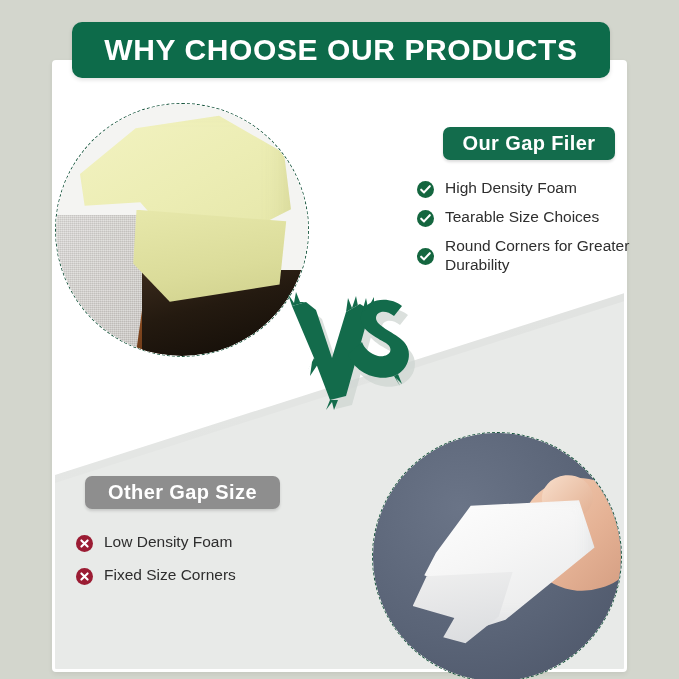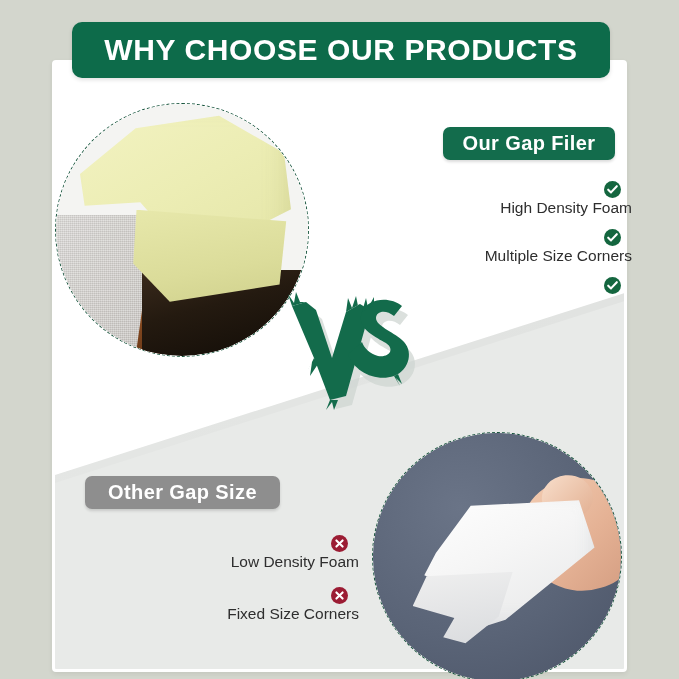--- a/index.html
+++ b/index.html
@@ -223,27 +223,26 @@
     width: 195px; height: 33px;
     background: #8e8e8e;
   }
 
   
   .feature-list {
     position: absolute;
     z-index: 20;
   }
   #list-ours { left: 417px; top: 178px; width: 215px; }
-  #list-other { left: 59px; top: 532px; width: 300px; }
+  #list-other { left: 76px; top: 532px; width: 300px; }
 
   .feature-row {
     display: flex;
-    align-items: flex-end;
+    align-items: center;
     margin-bottom: 9px;
-    flex-direction: column;
   }
   .feature-row .mark {
     flex: 0 0 auto;
     width: 17px;
     height: 17px;
     border-radius: 50%;
     margin-right: 11px;
     margin-top: 3px;
     position: relative;
   }
@@ -326,28 +325,29 @@
           </svg>
       </span>
       <span class="ftext">High Density Foam</span>
     </div>
     <div class="feature-row">
       <span class="mark check">
         <svg viewBox="0 0 17 17">
             <path d="M4.2 8.7 L7 11.4 L12.8 5.2" stroke="#ffffff" stroke-width="2.1" fill="none" stroke-linecap="round" stroke-linejoin="round"></path>
           </svg>
       </span>
-      <span class="ftext">Multiple Size Corners</span>
+      <span class="ftext">Tearable Size Choices</span>
     </div>
     <div class="feature-row">
       <span class="mark check">
         <svg viewBox="0 0 17 17">
             <path d="M4.2 8.7 L7 11.4 L12.8 5.2" stroke="#ffffff" stroke-width="2.1" fill="none" stroke-linecap="round" stroke-linejoin="round"></path>
           </svg>
       </span>
+      <span class="ftext">Round Corners for Greater Durability</span>
     </div>
   </div>
 
   <div class="badge" id="badge-other">
     <span>Other Gap Size</span>
   </div>
 
   <div class="feature-list" id="list-other">
     <div class="feature-row">
       <span class="mark cross">

